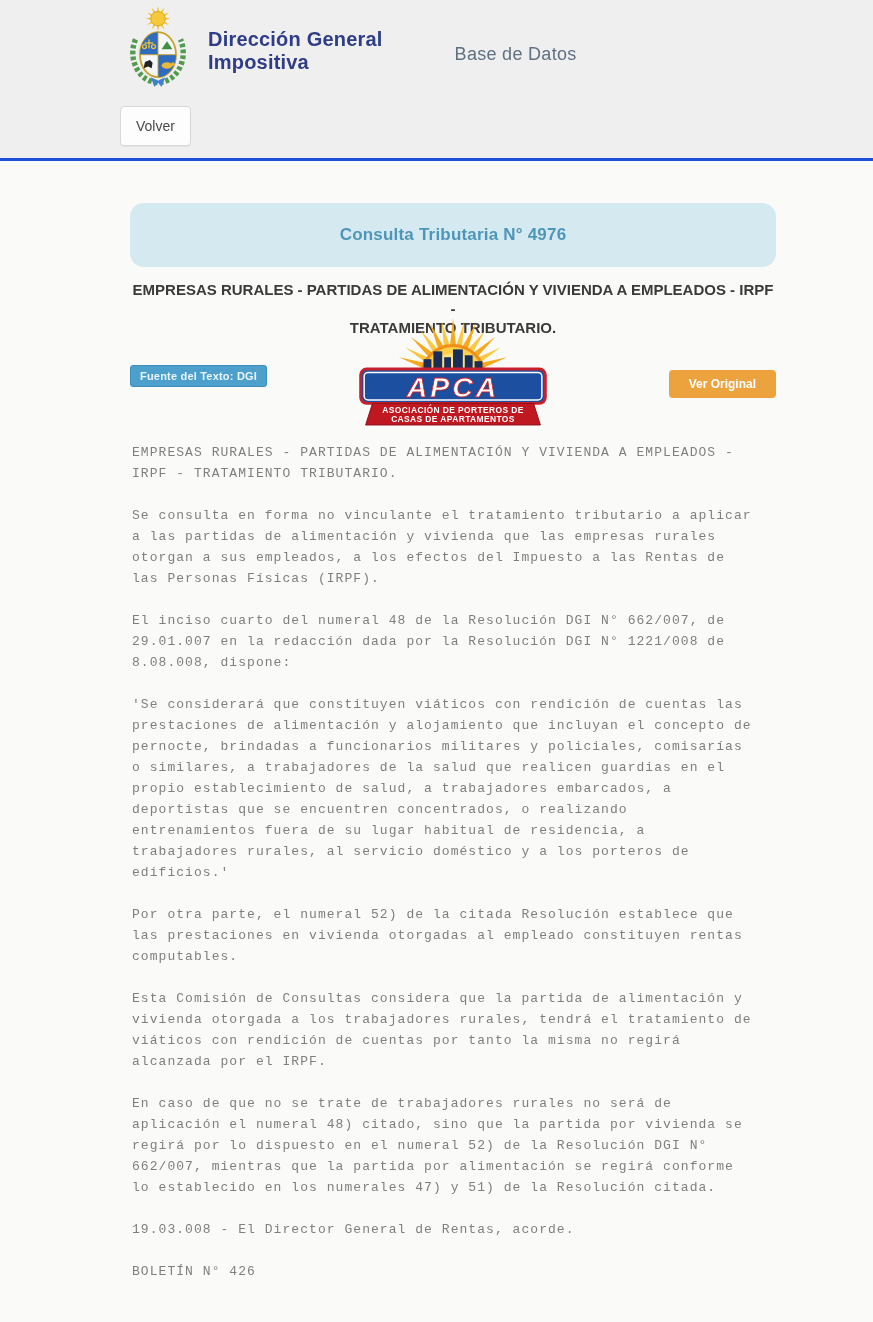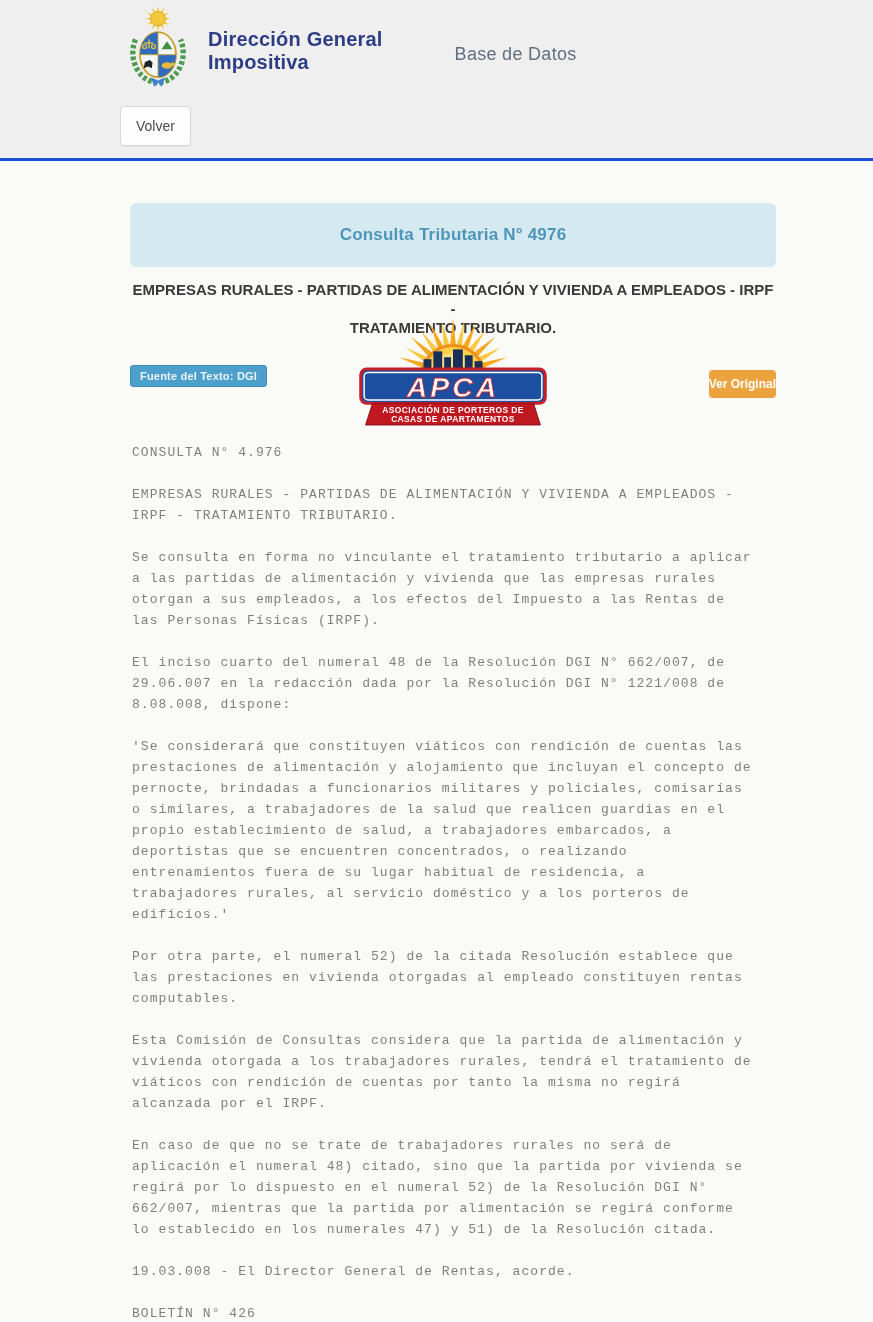--- a/index.html
+++ b/index.html
@@ -47,21 +47,21 @@
   
   .main { background:#fafaf8; min-height:1179px; }
   .content {
     position:relative;
     width:646px;
     margin-left:130px;
     padding-top:42px;
   }
   .banner {
     background:#d5e9f1;
-    border-radius:6px;
+    border-radius:14px;
     height:64px;
     display:flex;
     align-items:center;
     justify-content:center;
   }
   .banner-title {
     color:#4e96b8;
     font-size:17px;
     font-weight:bold;
     letter-spacing:.2px;
@@ -91,21 +91,21 @@
     padding:4px 9px;
     letter-spacing:.2px;
   }
   .btn-original {
     background:#eca33e;
     border:none;
     border-radius:4px;
     color:#fff;
     font-size:12px;
     font-weight:600;
-    padding:7px 0;
+    padding:7px 20px;
     margin-top:5px;
     font-family:"Liberation Sans", sans-serif;
     cursor:pointer;
   }
   .apca-logo {
     position:absolute;
     top:153px;
     left:50%;
     transform:translateX(-50%);
     width:216px;
@@ -225,29 +225,28 @@
         <rect x="16" y="56" width="188" height="35" rx="6" fill="#1c4fa0" stroke="#c8202a" stroke-width="3"></rect>
         <rect x="19.5" y="59.5" width="181" height="28" rx="4" fill="none" stroke="#ffffff" stroke-width="1.5"></rect>
         <text x="110" y="84" text-anchor="middle" font-family="Liberation Sans, sans-serif" font-size="29" font-weight="bold" font-style="italic" letter-spacing="3" fill="#ffffff" stroke="#c8202a" stroke-width="0.8">APCA</text>
         <polygon points="28,91 192,91 199,113 21,113" fill="#c01820" stroke="#8e0f18" stroke-width="1"></polygon>
         <text x="110" y="100.5" text-anchor="middle" font-family="Liberation Sans, sans-serif" font-size="8.6" font-weight="bold" letter-spacing="0.4" fill="#ffffff">ASOCIACIÓN DE PORTEROS DE</text>
         <text x="110" y="110" text-anchor="middle" font-family="Liberation Sans, sans-serif" font-size="8.6" font-weight="bold" letter-spacing="0.4" fill="#ffffff">CASAS DE APARTAMENTOS</text>
       </g>
     </svg>
 
     <div class="doc-body">
-        <p class="doc-p">CONSULTA N° 4.976</p>
         <p class="doc-p">EMPRESAS RURALES - PARTIDAS DE ALIMENTACIÓN Y VIVIENDA A EMPLEADOS -
 IRPF - TRATAMIENTO TRIBUTARIO.</p>
         <p class="doc-p">Se consulta en forma no vinculante el tratamiento tributario a aplicar
 a las partidas de alimentación y vivienda que las empresas rurales
 otorgan a sus empleados, a los efectos del Impuesto a las Rentas de
 las Personas Físicas (IRPF).</p>
         <p class="doc-p">El inciso cuarto del numeral 48 de la Resolución DGI N° 662/007, de
-29.06.007 en la redacción dada por la Resolución DGI N° 1221/008 de
+29.01.007 en la redacción dada por la Resolución DGI N° 1221/008 de
 8.08.008, dispone:</p>
         <p class="doc-p">'Se considerará que constituyen viáticos con rendición de cuentas las
 prestaciones de alimentación y alojamiento que incluyan el concepto de
 pernocte, brindadas a funcionarios militares y policiales, comisarías
 o similares, a trabajadores de la salud que realicen guardias en el
 propio establecimiento de salud, a trabajadores embarcados, a
 deportistas que se encuentren concentrados, o realizando
 entrenamientos fuera de su lugar habitual de residencia, a
 trabajadores rurales, al servicio doméstico y a los porteros de
 edificios.'</p>

